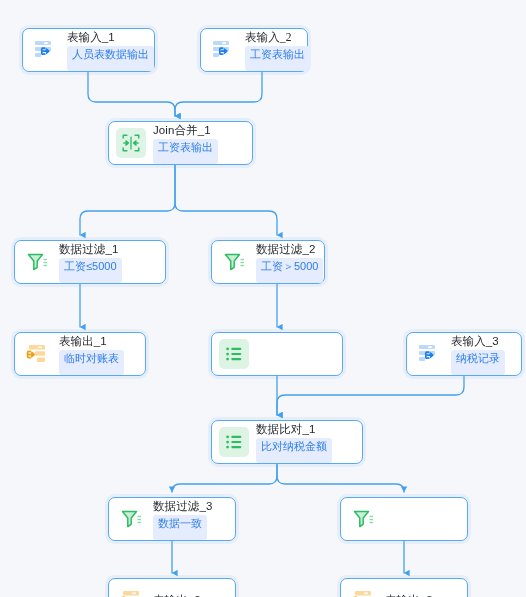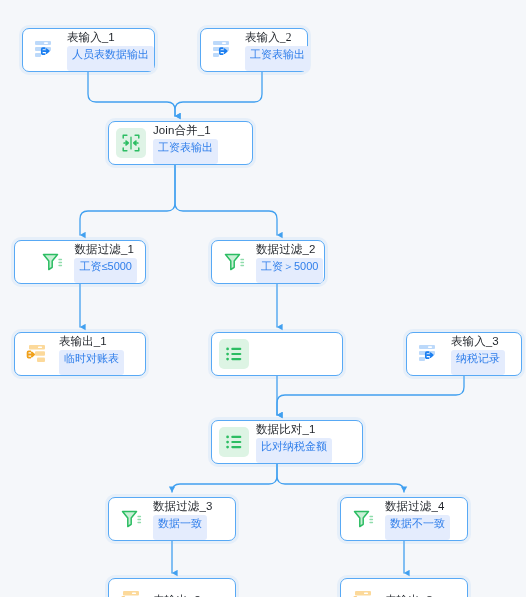--- a/index.html
+++ b/index.html
@@ -159,21 +159,21 @@
         <path d="M4.5 12h4.2M6.6 9.9l2.3 2.1-2.3 2.1" stroke="#2cbd63" stroke-width="1.9" fill="none" stroke-linecap="round" stroke-linejoin="round"></path>
         <path d="M19.5 12h-4.2M17.4 9.9l-2.3 2.1 2.3 2.1" stroke="#2cbd63" stroke-width="1.9" fill="none" stroke-linecap="round" stroke-linejoin="round"></path>
       </svg>
     </span>
     <span class="txt">
       <span class="title">Join合并_1</span>
       <span class="tag">工资表输出</span>
     </span>
   </div>
 
-  <div class="node" style="left:14px; top:240px; width:132px;justify-content:flex-end;">
+  <div class="node" style="left:14px; top:240px; width:152px;">
     <span class="icon ico-filter">
       <svg width="24" height="24" viewBox="0 0 24 24">
         <path d="M3.5 4.5h14l-5.3 6.4v6.4l-3.4 2.2v-8.6z" fill="#c9f0d6" stroke="#2cbd63" stroke-width="1.5" stroke-linejoin="round"></path>
         <path d="M19 9.5h2.5M19 12.5h2.5M19 15.5h2.5" stroke="#8fdcab" stroke-width="1.3" stroke-linecap="round"></path>
       </svg>
     </span>
     <span class="txt">
       <span class="title">数据过滤_1</span>
       <span class="tag">工资≤5000</span>
     </span>
@@ -269,24 +269,20 @@
     </span>
   </div>
 
   <div class="node" style="left:340px; top:497px; width:128px;">
     <span class="icon ico-filter">
       <svg width="24" height="24" viewBox="0 0 24 24">
         <path d="M3.5 4.5h14l-5.3 6.4v6.4l-3.4 2.2v-8.6z" fill="#c9f0d6" stroke="#2cbd63" stroke-width="1.5" stroke-linejoin="round"></path>
         <path d="M19 9.5h2.5M19 12.5h2.5M19 15.5h2.5" stroke="#8fdcab" stroke-width="1.3" stroke-linecap="round"></path>
       </svg>
     </span>
-    <span class="txt">
-      <span class="title">数据过滤_4</span>
-      <span class="tag">数据不一致</span>
-    </span>
   </div>
 
   <div class="node" style="left:108px; top:578px; width:128px;">
     <span class="icon ico-orange">
       <svg width="24" height="24" viewBox="0 0 24 24">
         <rect x="4" y="3" width="16" height="4.4" rx="1" fill="#fcd99a"></rect>
         <rect x="13" y="4.5" width="4" height="1.6" rx="0.7" fill="#ffffff"></rect>
         <rect x="10" y="9.3" width="10" height="4.4" rx="1" fill="#fcd99a"></rect>
         <rect x="12" y="15.6" width="8" height="4.4" rx="1" fill="#fcd99a"></rect>
         <path d="M3.6 12.5h5.2M6.8 10.5l2.3 2-2.3 2" stroke="#f0a019" stroke-width="1.8" fill="none" stroke-linecap="round" stroke-linejoin="round"></path>

